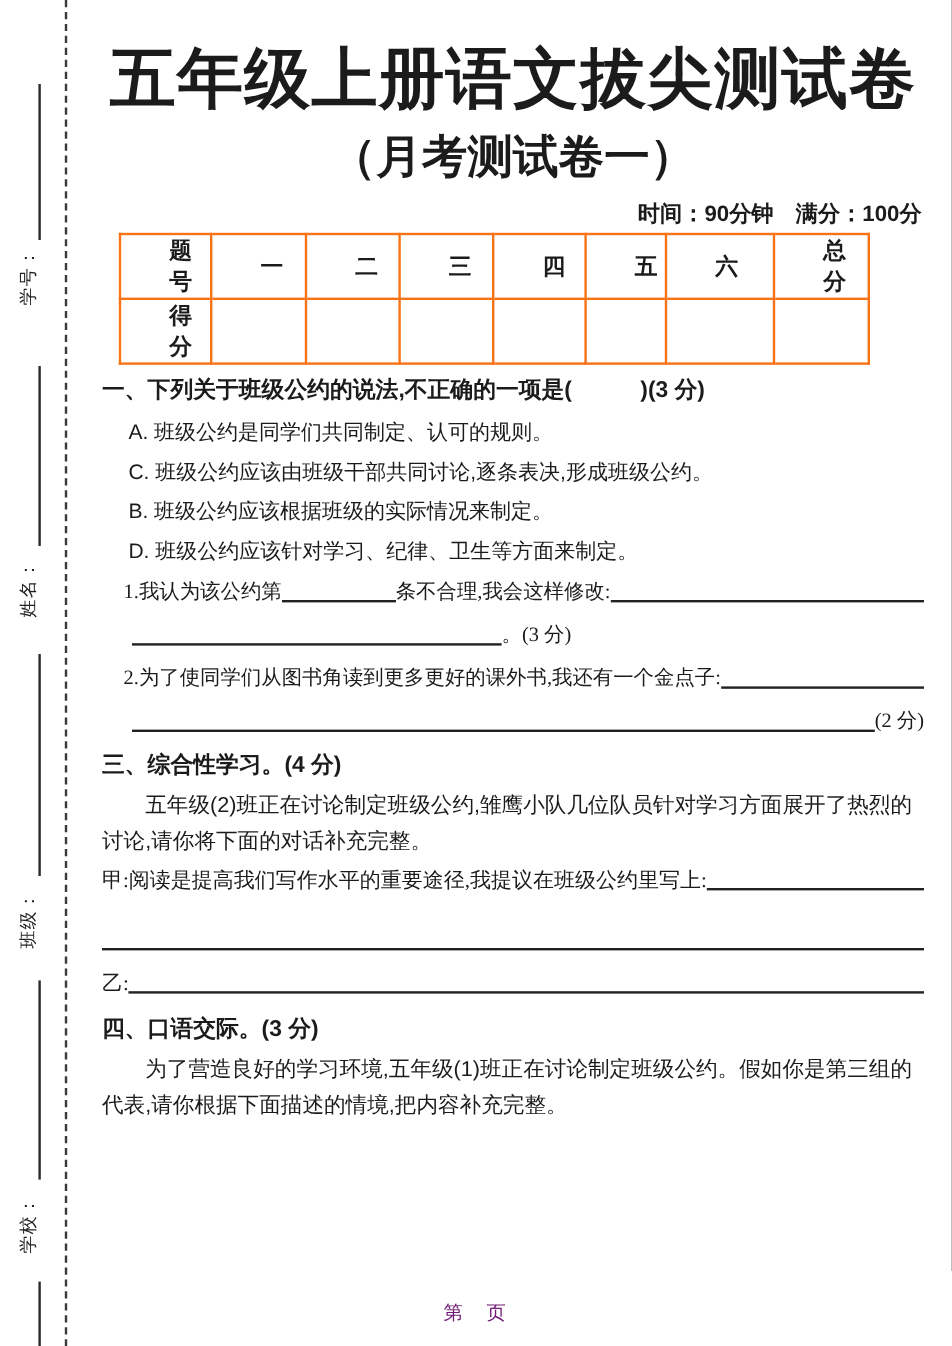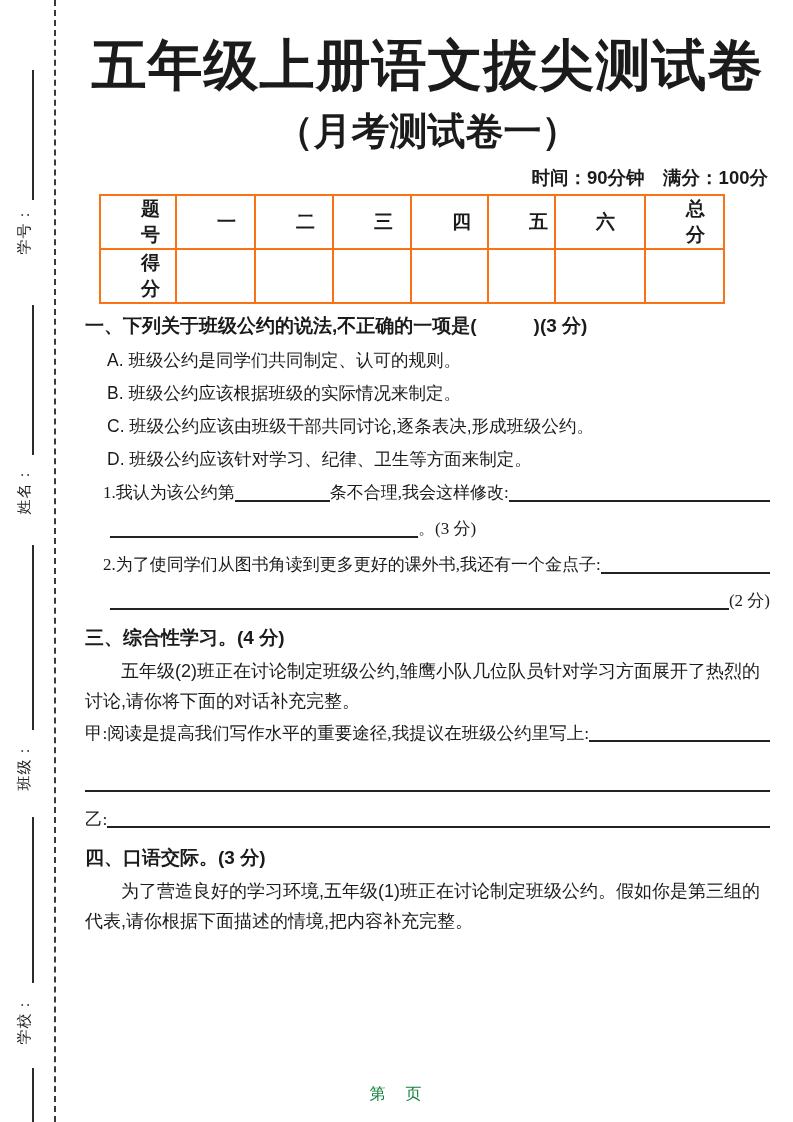--- a/index.html
+++ b/index.html
@@ -49,21 +49,21 @@
   .sub-line2 { margin:14px 0 0 25px; }
   .sub-line3 { margin:14px 0 0 18px; }
   .sub-line4 { margin:14px 0 0 25px; }
   .q3-head { margin-top:14px; }
   .para { font-size:18px; line-height:30px; text-indent:2em; margin-top:6px; }
   .speaker-a { margin-top:6px; font-size:17.5px; }
   .cont-blank { margin-top:28px; }
   .speaker-b { margin-top:16px; font-size:17.5px; }
   .q4-head { margin-top:16px; }
   .footer { position:absolute; left:0; right:0; top:1084px; text-align:center;
-    font-size:16px; letter-spacing:2px; color:#15803d; }
+    font-size:16px; letter-spacing:2px; color:#701a75; }
 </style>
 </head>
 <body>
 
 <div class="page">
 
   <div class="fold-line"></div>
   <div class="rail-line" style="top:70px;height:130px;"></div>
   <div class="rail-item" style="top:198px;">
     <span>学号：</span>
@@ -119,22 +119,22 @@
         <td></td>
         <td></td>
         <td></td>
       </tr>
     </tbody>
       </table>
 
     <div class="q-head q1-head">一、下列关于班级公约的说法,不正确的一项是(　　　)(3 分)</div>
     <div class="options">
       <div class="option">A. 班级公约是同学们共同制定、认可的规则。</div>
+      <div class="option">C. 班级公约应该由班级干部共同讨论,逐条表决,形成班级公约。</div>
       <div class="option">B. 班级公约应该根据班级的实际情况来制定。</div>
-      <div class="option">C. 班级公约应该由班级干部共同讨论,逐条表决,形成班级公约。</div>
       <div class="option">D. 班级公约应该针对学习、纪律、卫生等方面来制定。</div>
     </div>
 
 
 
     <div class="fill-line sub-line1">
       <span class="txt">1.我认为该公约第</span>
       <span class="blank" style="width:95px"></span>
       <span class="txt">条不合理,我会这样修改:</span>
       <span class="blank grow"></span>

